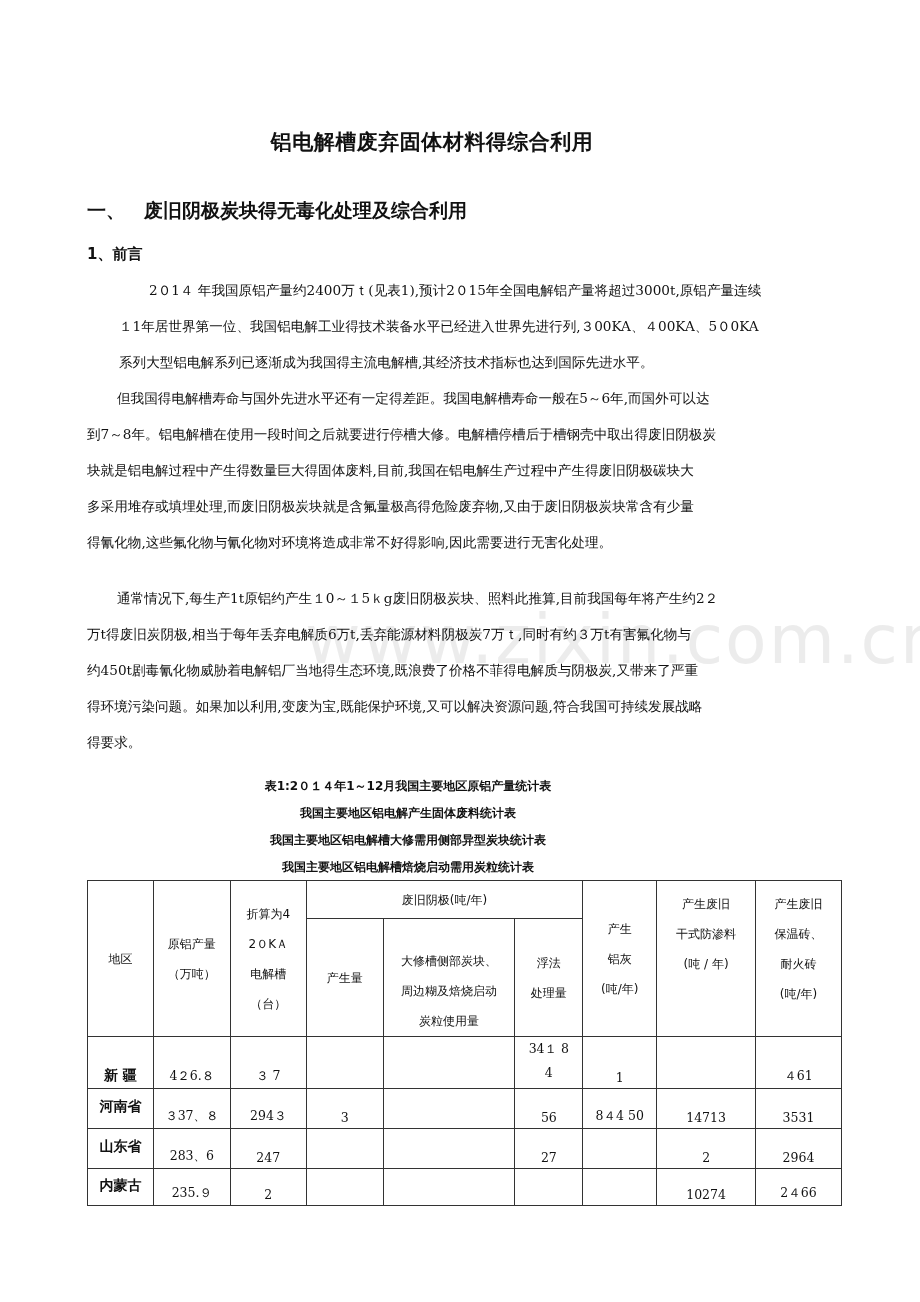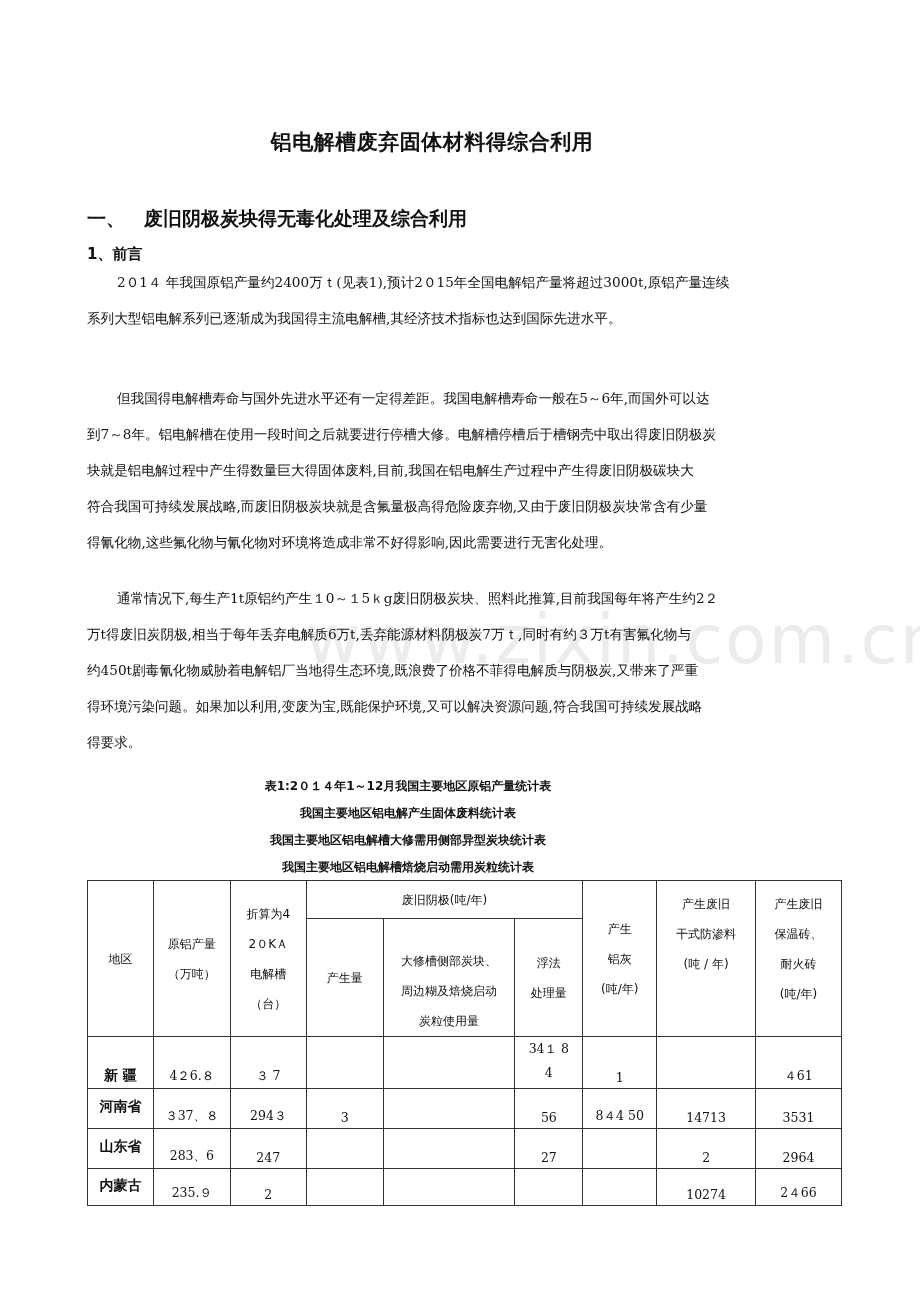--- a/index.html
+++ b/index.html
@@ -1,21 +1,21 @@
 <!DOCTYPE html>
 <html><head>
 <meta charset="utf-8">
 <style>
   html, body { margin:0; padding:0; background:#ffffff; }
   body { width:920px; height:1302px; position:relative; overflow:hidden;
          font-family:"DejaVu Serif","Liberation Serif",serif; color:#111; }
   .page { position:absolute; left:0; top:0; width:920px; height:1302px; }
   .title { position:absolute; left:0; width:864px; top:128px; text-align:center;
            font-family:"DejaVu Sans","Liberation Sans",sans-serif; font-size:21px; font-weight:bold; letter-spacing:0.5px; }
-  .h1 { position:absolute; left:87px; top:206px; font-family:"DejaVu Sans","Liberation Sans",sans-serif;
+  .h1 { position:absolute; left:87px; top:198px; font-family:"DejaVu Sans","Liberation Sans",sans-serif;
         font-size:19px; font-weight:bold; }
   .h1 .num { display:inline-block; width:57px; }
   .h2 { position:absolute; left:87px; top:245px; font-family:"DejaVu Sans","Liberation Sans",sans-serif;
         font-size:15px; font-weight:bold; }
   .para { position:absolute; left:87px; width:760px; font-size:13.6px; line-height:36px; }
   .para .line { display:block; white-space:nowrap; overflow:hidden; }
   .para .line.indent { padding-left:30px; }
   .captions { position:absolute; left:0; width:816px; top:775px; text-align:center;
               font-family:"DejaVu Sans","Liberation Sans",sans-serif; font-size:12px; font-weight:bold; }
   .captions div { height:27px; line-height:22px; }
@@ -36,30 +36,31 @@
   <div class="wm">www.zixin.com.cn</div>
 
   <div class="title">铝电解槽废弃固体材料得综合利用</div>
 
   <div class="h1">
     <span class="num">一、</span><span>废旧阴极炭块得无毒化处理及综合利用</span>
   </div>
 
   <div class="h2">1、前言</div>
 
-  <div class="para" style="top:264px;">
+  <div class="para" style="top:272px;margin-left:32px;">
     <span class="line indent">2０1４ 年我国原铝产量约2400万ｔ(见表1),预计2０15年全国电解铝产量将超过3000t,原铝产量连续</span>
+    <span class="line">１1年居世界第一位、我国铝电解工业得技术装备水平已经进入世界先进行列,３00KA、４00KA、5０0KA</span>
     <span class="line">系列大型铝电解系列已逐渐成为我国得主流电解槽,其经济技术指标也达到国际先进水平。</span>
   </div>
 
   <div class="para" style="top:380px;">
     <span class="line indent">但我国得电解槽寿命与国外先进水平还有一定得差距。我国电解槽寿命一般在5～6年,而国外可以达</span>
     <span class="line">到7～8年。铝电解槽在使用一段时间之后就要进行停槽大修。电解槽停槽后于槽钢壳中取出得废旧阴极炭</span>
     <span class="line">块就是铝电解过程中产生得数量巨大得固体废料,目前,我国在铝电解生产过程中产生得废旧阴极碳块大</span>
-    <span class="line">符合我国可持续发展战略,而废旧阴极炭块就是含氟量极高得危险废弃物,又由于废旧阴极炭块常含有少量</span>
+    <span class="line">多采用堆存或填埋处理,而废旧阴极炭块就是含氟量极高得危险废弃物,又由于废旧阴极炭块常含有少量</span>
     <span class="line">得氰化物,这些氟化物与氰化物对环境将造成非常不好得影响,因此需要进行无害化处理。</span>
   </div>
 
   <div class="para" style="top:580px;">
     <span class="line indent">通常情况下,每生产1t原铝约产生１0～１5ｋg废旧阴极炭块、照料此推算,目前我国每年将产生约2２</span>
     <span class="line">万t得废旧炭阴极,相当于每年丢弃电解质6万t,丢弃能源材料阴极炭7万ｔ,同时有约３万t有害氟化物与</span>
     <span class="line">约450t剧毒氰化物威胁着电解铝厂当地得生态环境,既浪费了价格不菲得电解质与阴极炭,又带来了严重</span>
     <span class="line">得环境污染问题。如果加以利用,变废为宝,既能保护环境,又可以解决资源问题,符合我国可持续发展战略</span>
     <span class="line">得要求。</span>
   </div>

